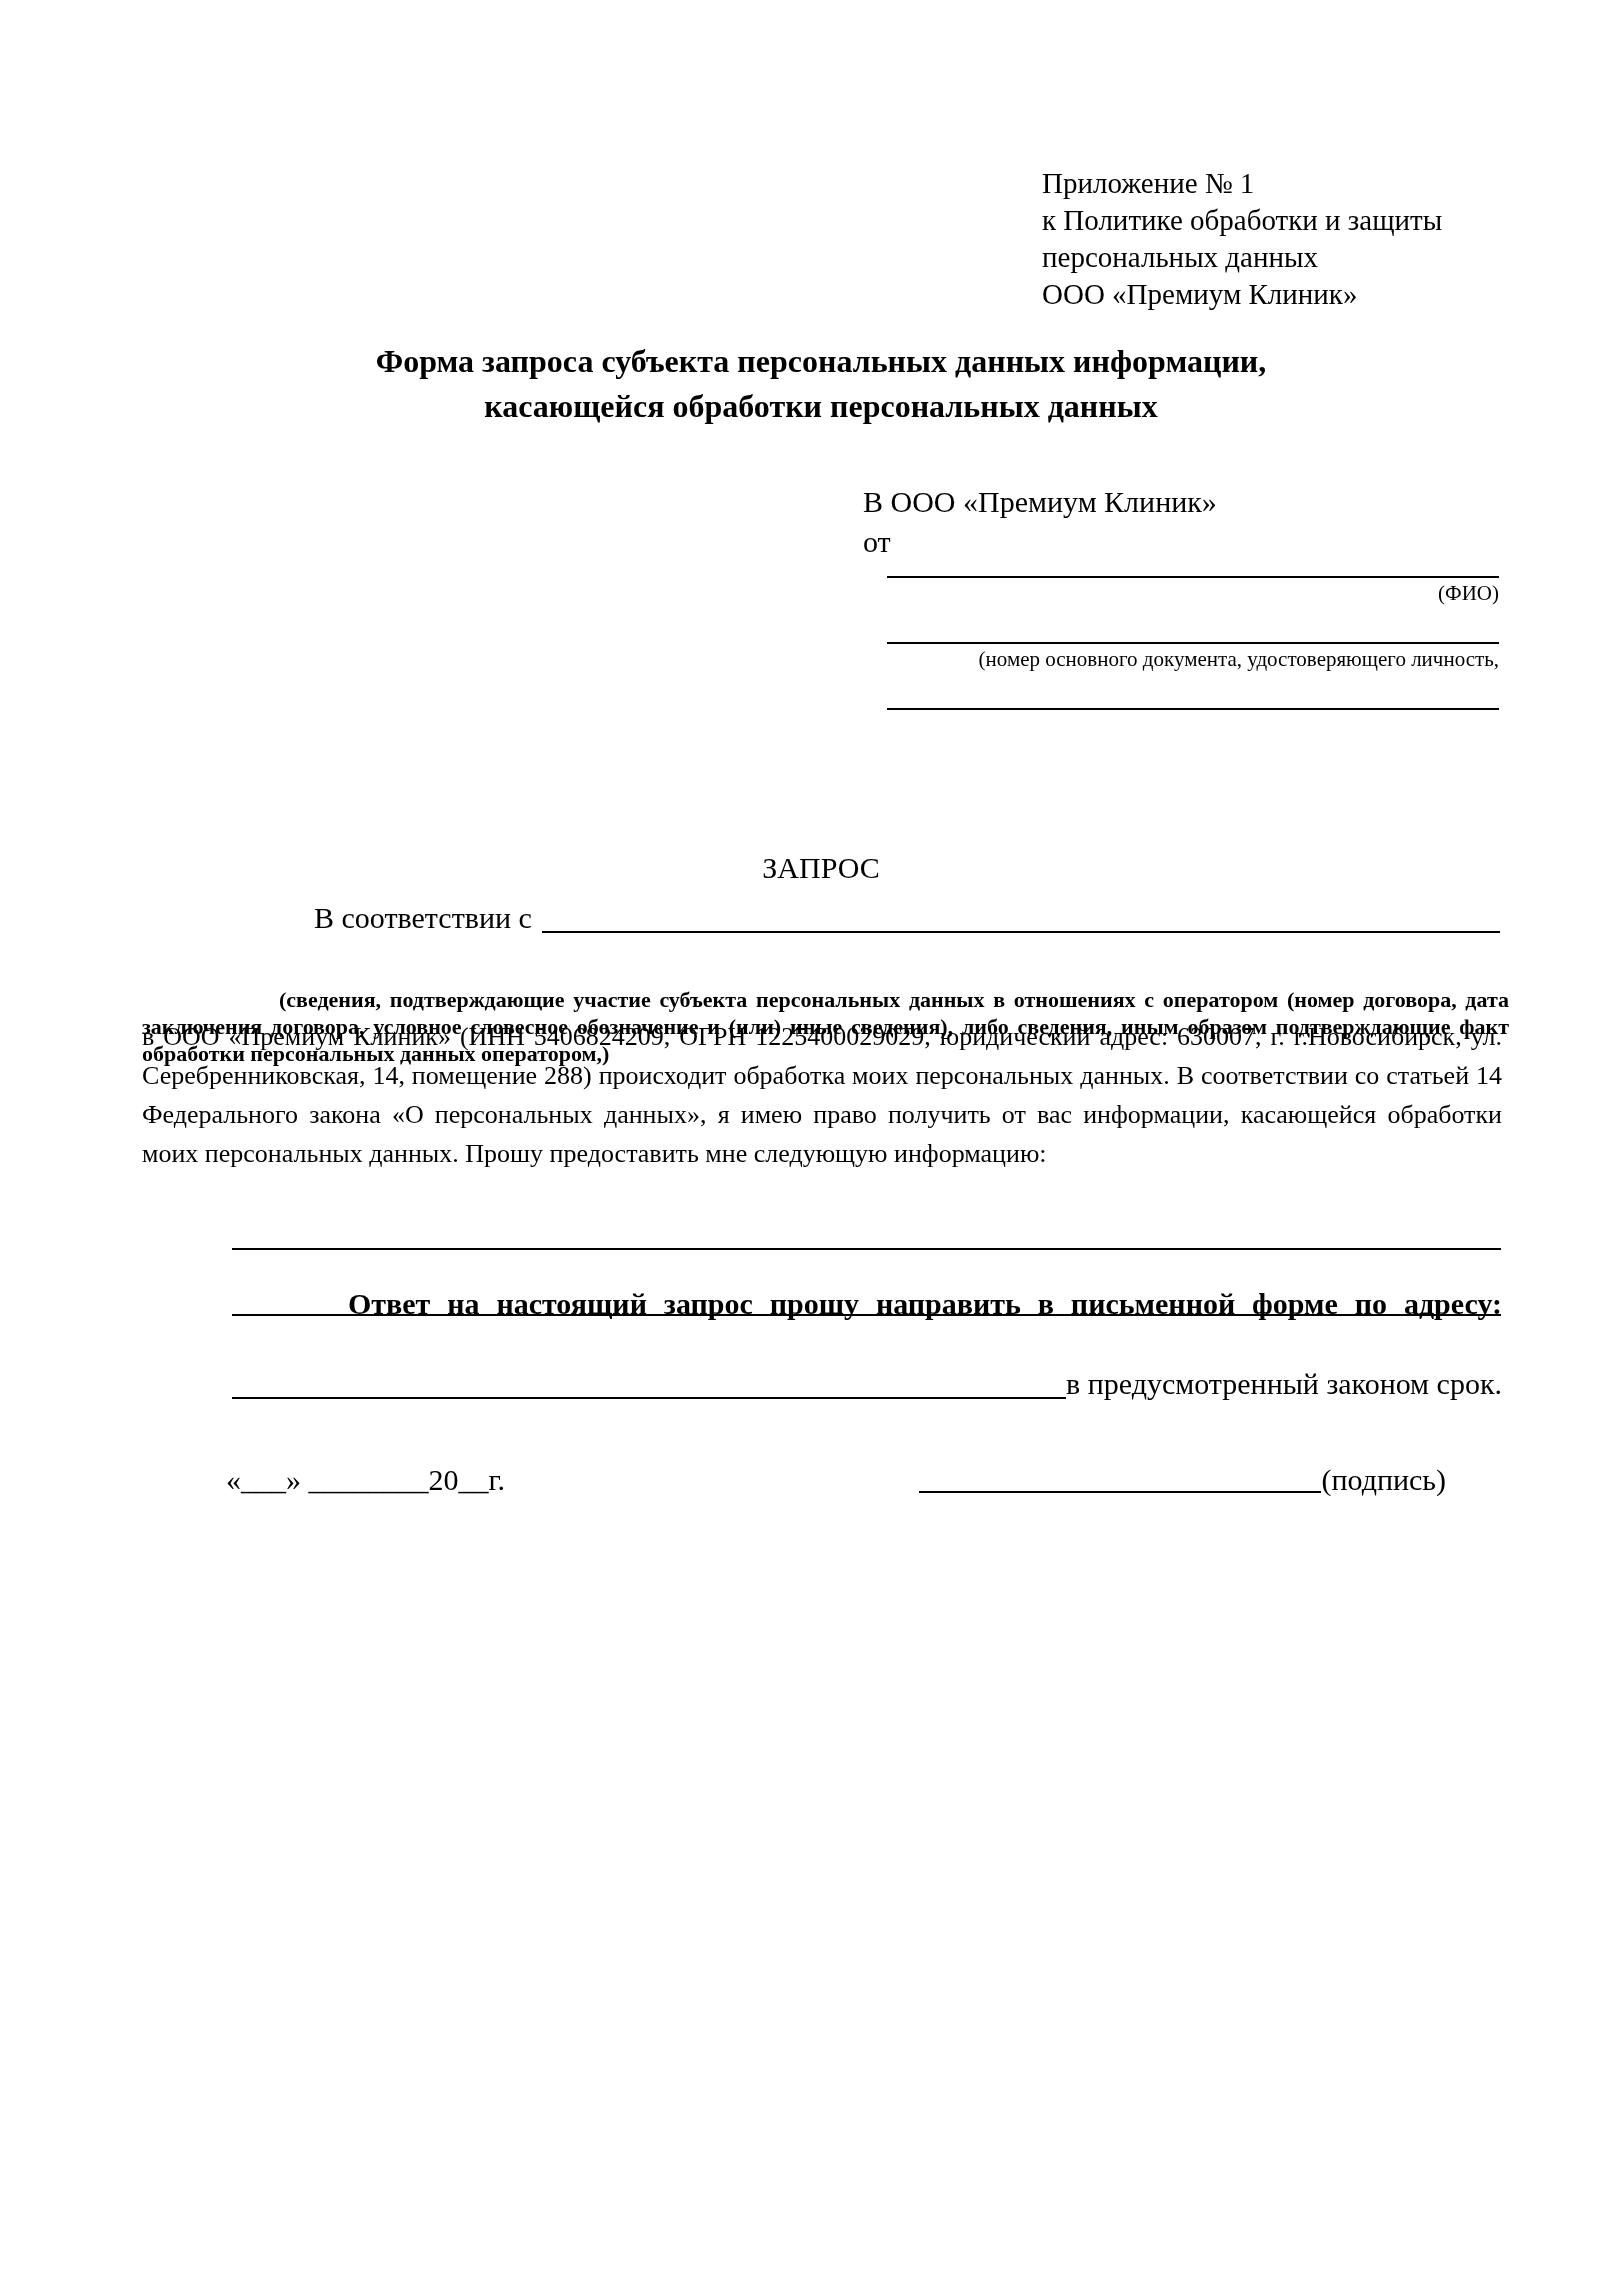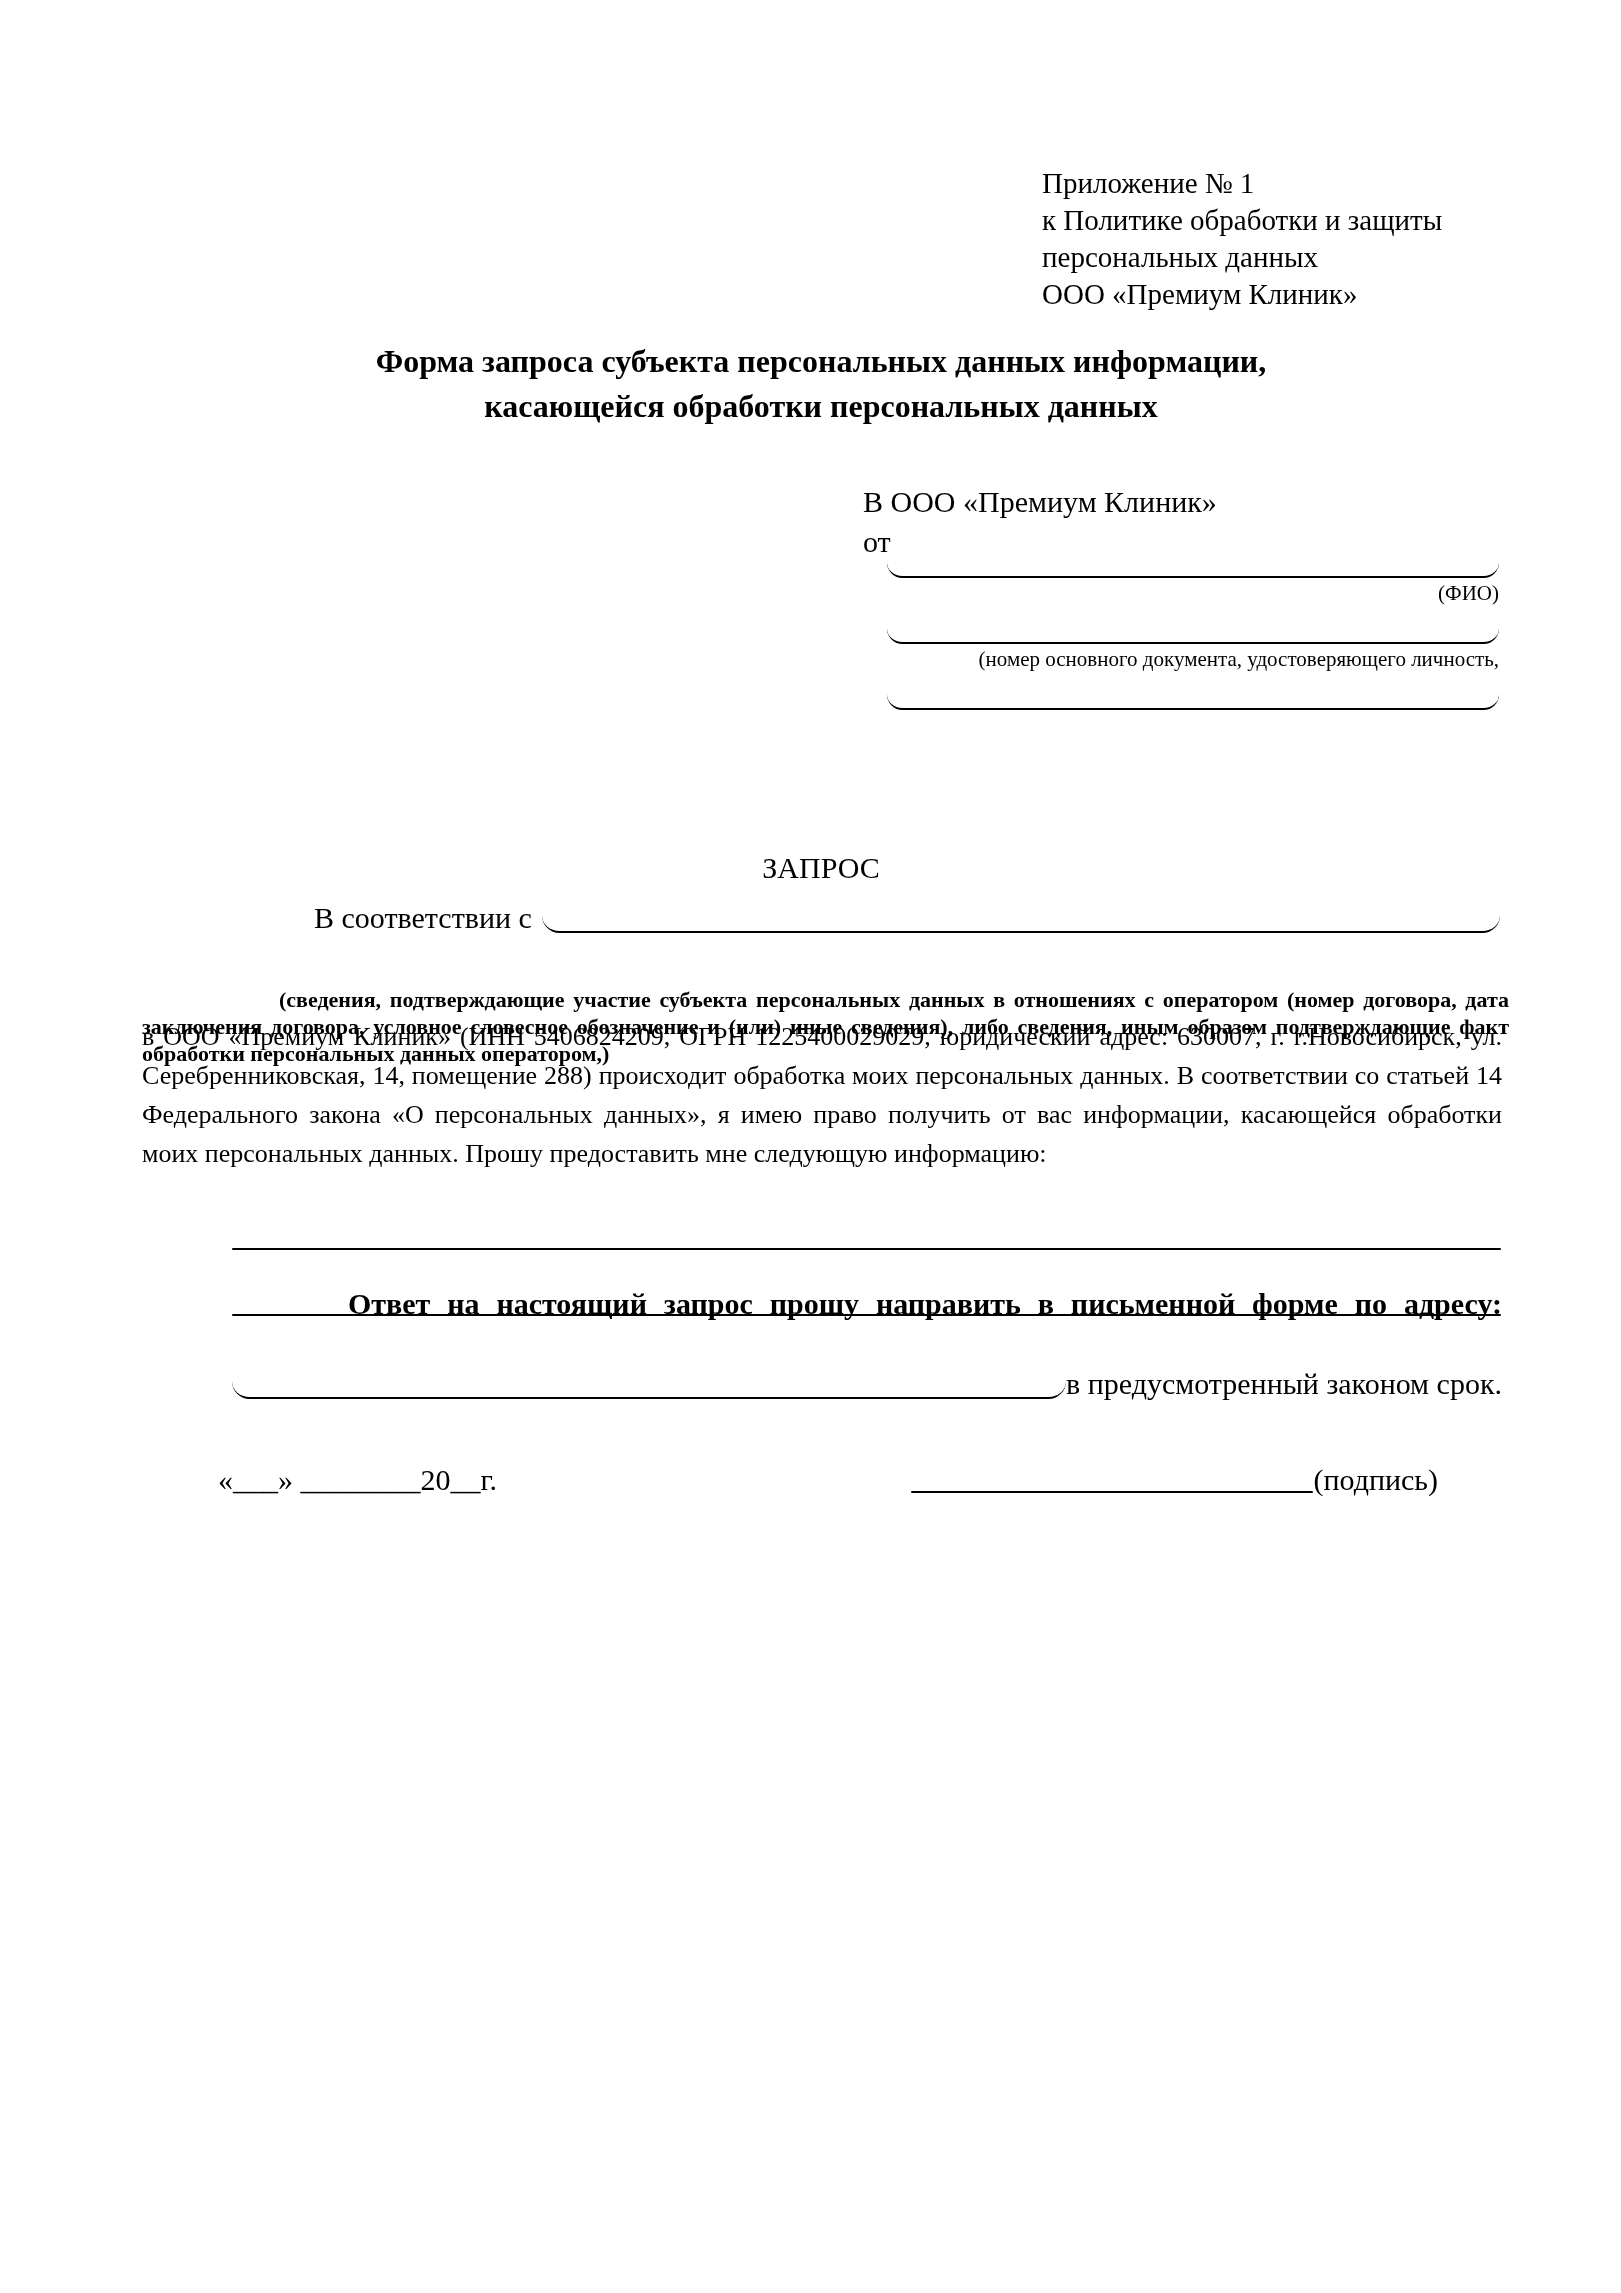--- a/index.html
+++ b/index.html
@@ -1,15 +1,15 @@
 <!DOCTYPE html>
 <html lang="ru"><head>
 <meta charset="utf-8">
 <style>
-  * { margin: 0; padding: 0; box-sizing: border-box; border-radius: 28px; }
+  * { margin: 0; padding: 0; box-sizing: border-box; }
   html, body { background: #ffffff; }
   body {
     font-family: "Liberation Serif", "DejaVu Serif", serif;
     color: #000000;
   }
   .page {
     position: relative;
     width: 1621px;
     height: 2294px;
     background: #ffffff;
@@ -156,21 +156,21 @@
     flex: 1;
     margin-left: 90px;
     border-bottom: 2.9px solid #000;
     margin-bottom: 3.9px;
   }
   .deadline-text { white-space: nowrap; }
 
   
   .footer-row {
     position: absolute;
-    left: 142px;
+    left: 150px;
     top: 1460px;
     width: 1358px;
     display: flex;
     align-items: flex-end;
     font-size: 30px;
     line-height: 39px;
   }
   .date-template { margin-left: 76px; white-space: nowrap; }
   .footer-spacer { flex: 1; }
   .sig-group { display: flex; align-items: flex-end; margin-right: 62px; }

